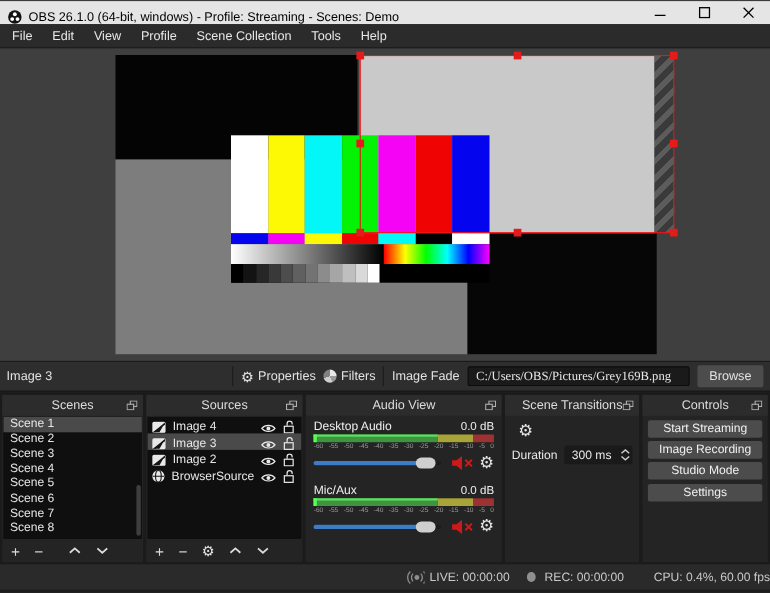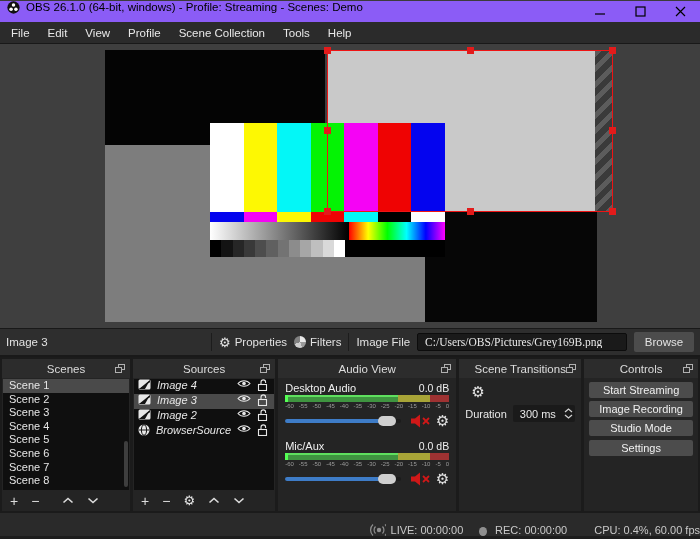--- a/index.html
+++ b/index.html
@@ -1,20 +1,20 @@
 <!DOCTYPE html>
 <html><head>
 <meta charset="utf-8">
 <style>
   * { margin:0; padding:0; box-sizing:border-box; }
   body { background:#555; font-family:"Liberation Sans", sans-serif; }
   .window { width:700px; height:539px; position:relative; background:#1d1d1d; overflow:hidden; }
 
   
-  .titlebar { height:22px; background:#8b5cf6; border-top:1px solid #3c3c3c; display:flex; align-items:flex-start; padding-left:7px; }
+  .titlebar { height:22px; background:#e5e5e5; border-top:1px solid #3c3c3c; display:flex; align-items:flex-end; padding-left:7px; }
   .obs-logo { width:13px; height:13px; margin-right:6px; flex:0 0 auto; }
   .title-text { font-size:11.5px; color:#000; white-space:nowrap; }
   .win-controls { margin-left:auto; display:flex; height:100%; }
   .win-btn { width:40px; height:100%; display:flex; align-items:center; justify-content:center; }
 
   
   .menubar { height:22px; background:#2b2b2b; display:flex; align-items:center; padding-left:2px; border-bottom:1px solid #191919; }
   .menu-item { padding:0 9px; font-size:11.5px; color:#e8e8e8; }
 
   
@@ -60,21 +60,21 @@
   .panel { background:#242424; display:flex; flex-direction:column; }
   .p-scenes{flex:0 0 128px} .p-sources{flex:0 0 129px} .p-mixer{flex:0 0 178px}
   .p-trans{flex:0 0 122px} .p-controls{flex:1}
   .panel-header { height:19px; background:#2c2c2c; position:relative; display:flex; align-items:center;
                   justify-content:center; font-size:11.5px; color:#dcdcdc; flex:0 0 auto; }
   .dock-icon { position:absolute; right:5px; top:5px; }
   .panel-list { flex:1; background:#0f0f0f; margin:1px 1px 0 1px; position:relative; overflow:hidden; }
   .scene-row { height:13.6px; line-height:13.6px; font-size:11px; color:#e6e6e6; padding-left:6px; }
   .scene-row.selected { background:#4a4a4a; }
   .scenes-scrollbar { position:absolute; right:1px; top:62px; width:4px; height:46px; background:#3e3e3e; border-radius:2px; }
-  .source-row { height:15px; display:flex; align-items:flex-start; gap:6px; padding:0 6px 0 4px; font-size:11px; color:#e6e6e6;font-style:italic; }
+  .source-row { height:15px; display:flex; align-items:flex-end; gap:6px; padding:0 6px 0 4px; font-size:11px; color:#e6e6e6; }
   .source-row.selected { background:#4a4a4a; }
   .source-row .src-name { white-space:nowrap; }
   .source-row .eye { margin-left:auto; display:flex; }
   .panel-footer { height:21px; display:flex; align-items:center; padding:0 8px; gap:13px; flex:0 0 auto;
                   color:#dcdcdc; font-size:14px; }
   .pf-gap { margin-left:10px; }
   .pm { line-height:1; }
 
   
   .mixer-body { flex:1; padding:4px 7px 0 7px; background:#242424; }
@@ -110,21 +110,21 @@
              display:flex; align-items:center; padding-left:7px; position:relative; }
   .spin-arrows { position:absolute; right:2px; top:0; bottom:0; display:flex; flex-direction:column;
                  align-items:center; justify-content:center; gap:1px; }
 
   
   .controls-body { flex:1; padding:4px 5px 0 5px; }
   .ctrl-btn { height:16px; margin-bottom:3.2px; background:#4c4c4c; border-radius:2px; display:flex;
               align-items:center; justify-content:center; font-size:11px; color:#f0f0f0; width:100%; }
 
   
-  .statusbar { height:23px; background:#2a2a2a; display:flex; align-items:flex-end; font-size:11px;
+  .statusbar { height:23px; background:#2a2a2a; display:flex; align-items:center; font-size:11px;
                color:#c9c9c9; padding-left:370px; }
   .sb-item { white-space:nowrap; }
   .sb-live { margin-left:5px; }
   .sb-dot { width:9px; height:9px; border-radius:50%; background:#8f8f8f; margin:0 8px 0 16px; }
   .sb-cpu { margin-left:27px; }
 </style>
 </head>
 <body>
 
 <div class="window">
@@ -229,21 +229,21 @@
     <div class="tb-divider"></div>
     <div class="tb-btn">
       <span class="gear-glyph">⚙</span>
       <span>Properties</span>
     </div>
     <div class="tb-btn">
       <span class="filters-wheel"></span>
       <span>Filters</span>
     </div>
     <div class="tb-divider"></div>
-    <span>Image File</span>
+    <span>Image Fade</span>
     <input class="tb-input" type="text" value="C:/Users/OBS/Pictures/Grey169B.png" style="">
     <div class="tb-browse">Browse</div>
   </div>
 
   <div class="panels">
 
     <div class="panel p-scenes">
       <div class="panel-header">
         <span>Scenes</span>
         <svg class="dock-icon" width="10" height="9">

